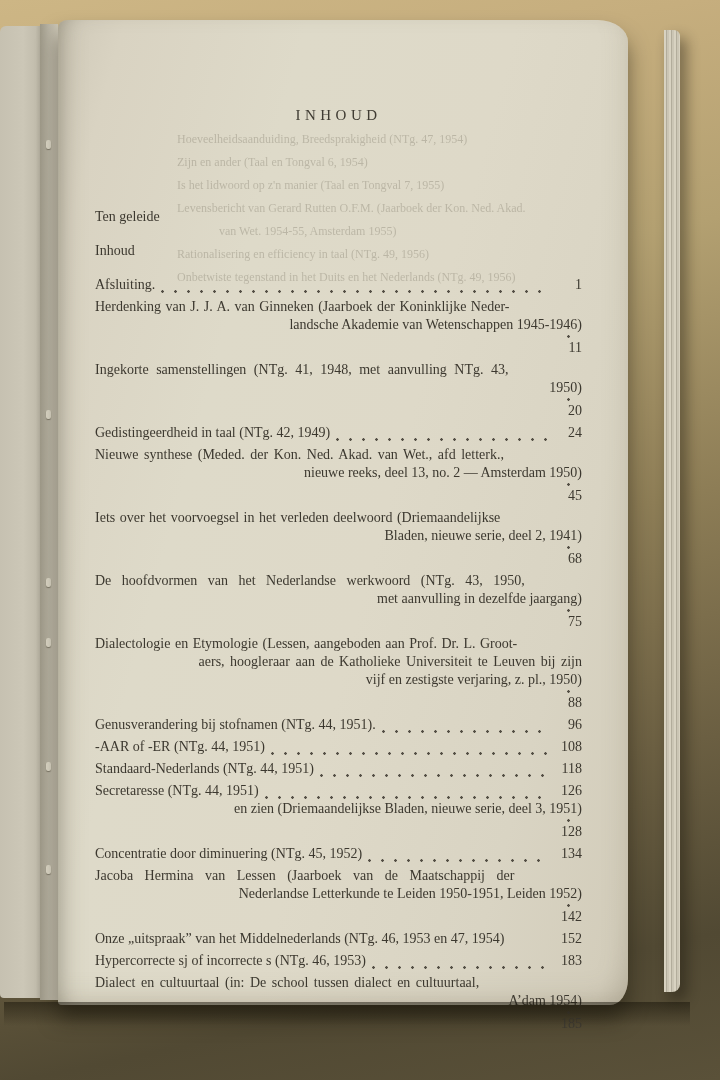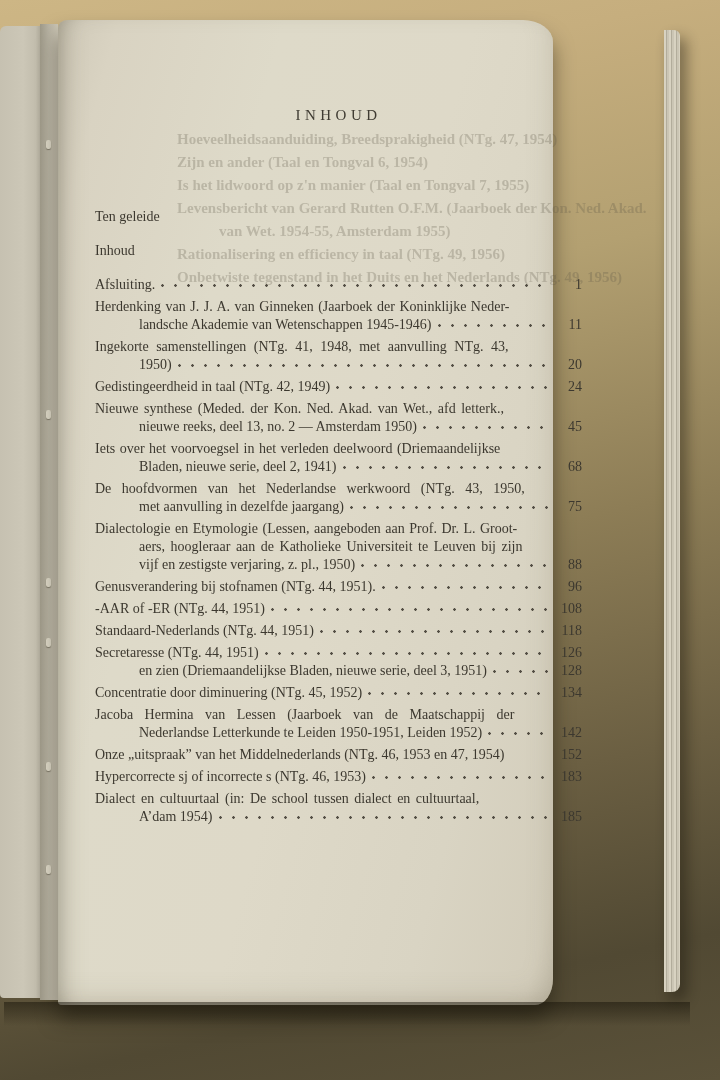--- a/index.html
+++ b/index.html
@@ -22,50 +22,50 @@
     background:#ddd8c7; border-radius:2px;
     box-shadow:0 1px 1px rgba(60,55,40,.45);
   }
   .page-edges{
     position:absolute; left:664px; top:30px; width:16px; height:962px;
     background:repeating-linear-gradient(90deg,#d8d2c1 0 2px,#b2ac9b 2px 3px,#cbc5b4 3px 5px);
     border-radius:0 6px 8px 0;
     box-shadow:6px 8px 14px rgba(25,20,10,.45);
   }
   .main-page{
-    position:absolute; left:58px; top:20px; width:495px; height:985px;
+    position:absolute; left:58px; top:20px; width:570px; height:985px;
     background:linear-gradient(105deg,#cfc9b8 0%,#d9d3c2 8%,#dedac9 30%,#ded9c8 55%,#d9d4c3 80%,#d3cdbb 96%,#c9c3b1 100%);
     border-radius:10px 30px 18px 4px / 8px 22px 26px 4px;
     box-shadow:inset 18px 0 26px -18px rgba(90,84,66,.55),
                inset -10px -16px 30px -16px rgba(120,110,85,.35),
                0 14px 20px rgba(28,23,11,.5);
   }
   .bottom-shadow{
     position:absolute; left:4px; top:1002px; width:686px; height:24px;
     background:linear-gradient(180deg,rgba(22,18,8,.5),rgba(22,18,8,0));
   }
   .toc{
     position:absolute; left:37px; top:86px; width:487px;
     color:#3c382f; font-size:14px; line-height:18px;
   }
   .toc-title{
     text-align:center; font-size:15px; letter-spacing:4.5px; line-height:18px;
     color:#3f3b32;
   }
   .ghost{
     position:absolute; left:82px; top:22px; width:400px;
-    font-size:15px; line-height:23px; color:#5a5444; opacity:.26;
-    filter:blur(0.55px); white-space:nowrap;font-weight:bold;
+    font-size:12px; line-height:23px; color:#5a5444; opacity:.26;
+    filter:blur(0.55px); white-space:nowrap;
   }
   .ghost .g-indent{padding-left:42px;}
   .toc-list{margin-top:84px;}
-  .line{display:flex; align-items:center; white-space:nowrap;}
+  .line{display:flex; align-items:flex-end; white-space:nowrap;}
   .line.wide{margin-top:16px;}
   .line.entry{margin-top:4px;}
-  .line.cont{padding-left:44px;}
+  .line.cont{padding-left:44px;flex-direction:column;}
   .seg.it{}
   .sp1{word-spacing:1px}.sp2{word-spacing:2px}.sp4{word-spacing:4px}
   .sp5{word-spacing:5px}.sp7{word-spacing:7px}.sp8{word-spacing:8px}
   .leader{
     flex:1 1 auto; height:5px; min-width:10px; margin:0 6px 0 5px;
     background-image:radial-gradient(circle at 2.5px 2.5px,rgba(60,55,46,.85) 1.15px,transparent 1.5px);
     background-size:13px 5px; background-repeat:repeat-x; background-position:left bottom;
   }
   .leader.nodots{background:none;}
   .pg{min-width:28px; text-align:right;}

